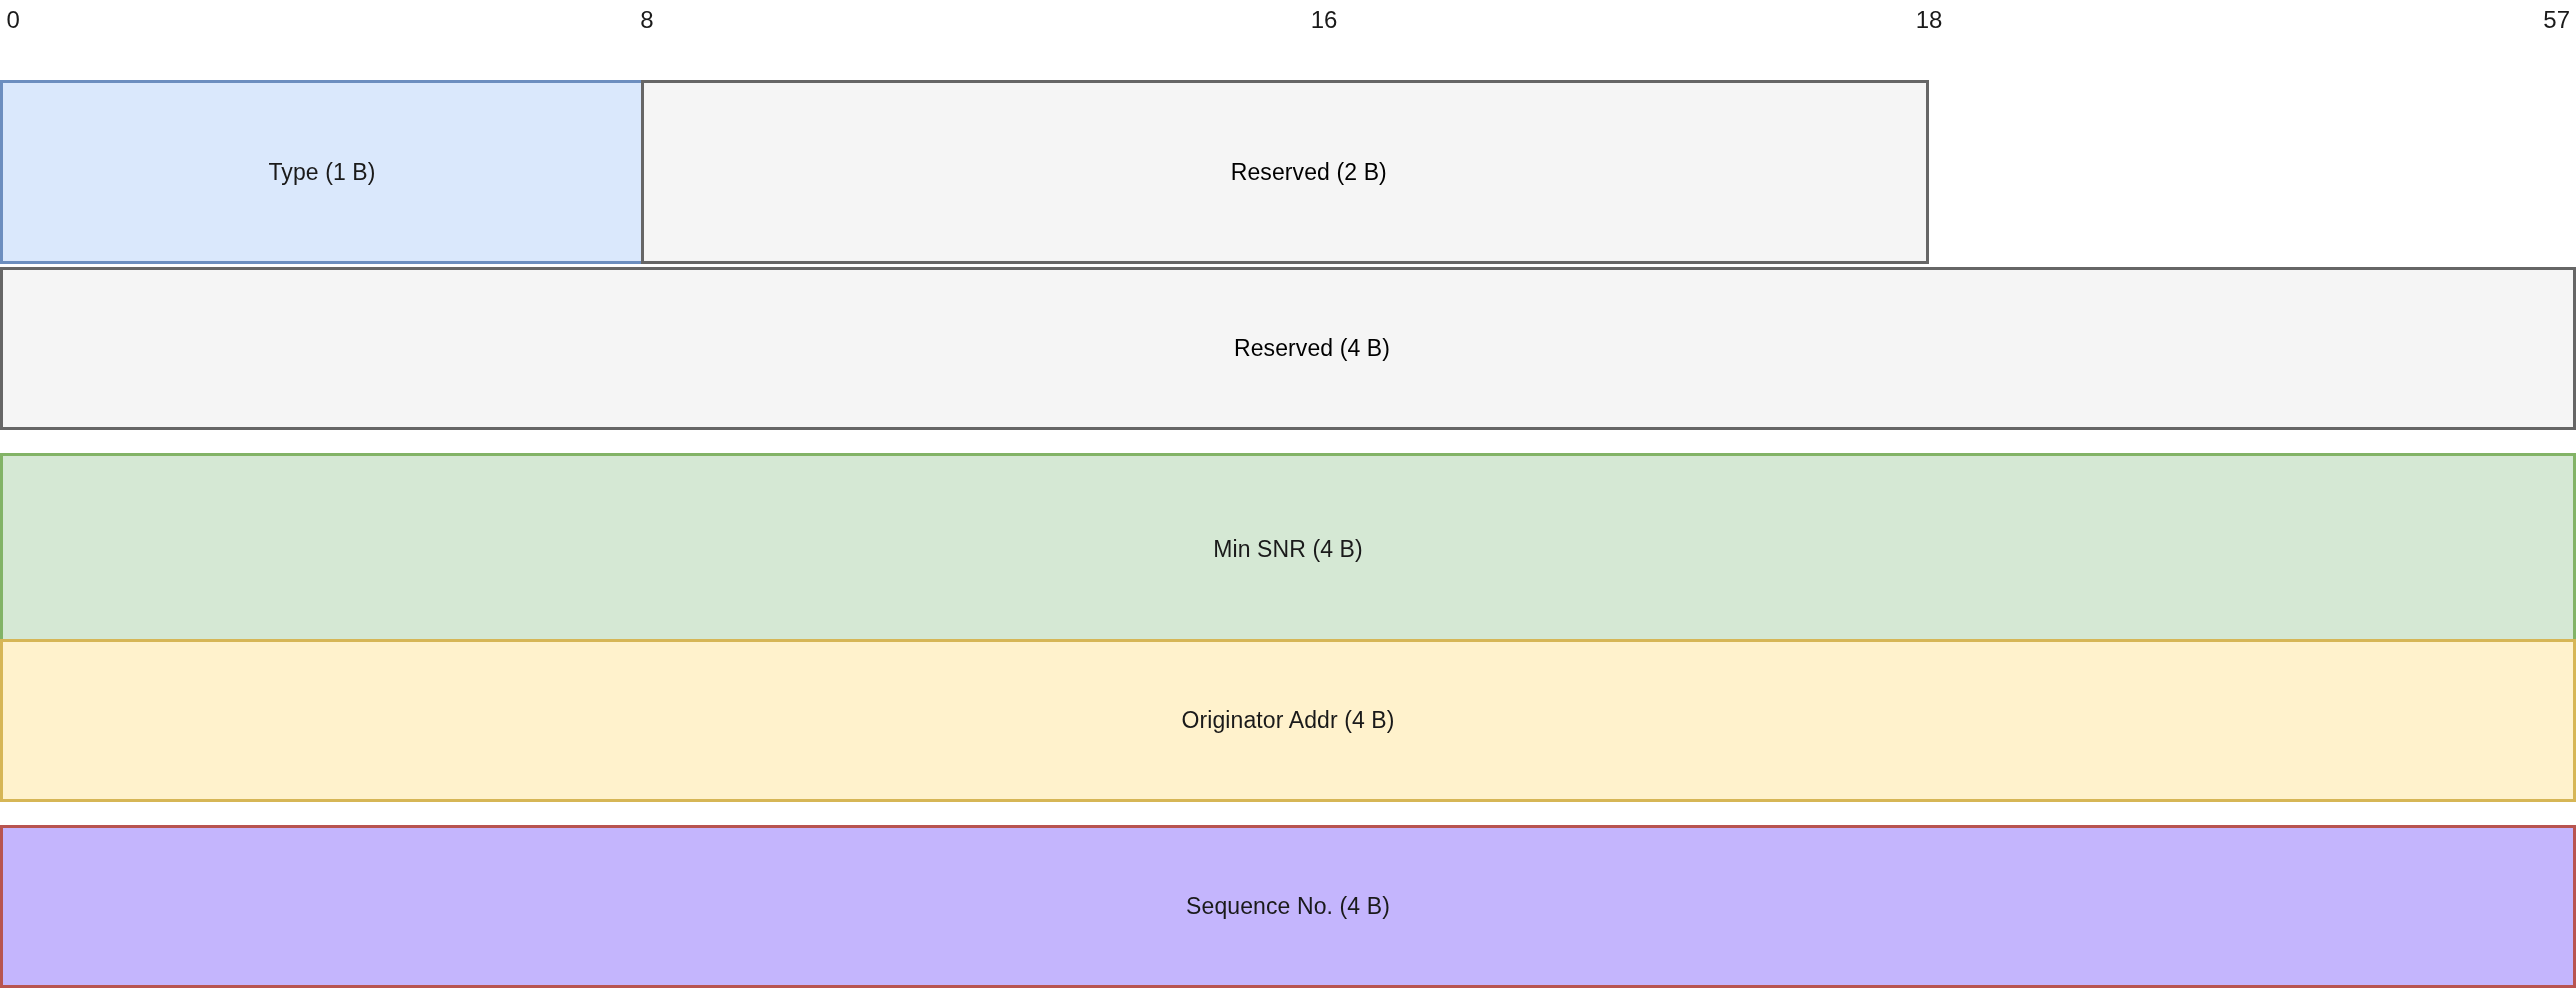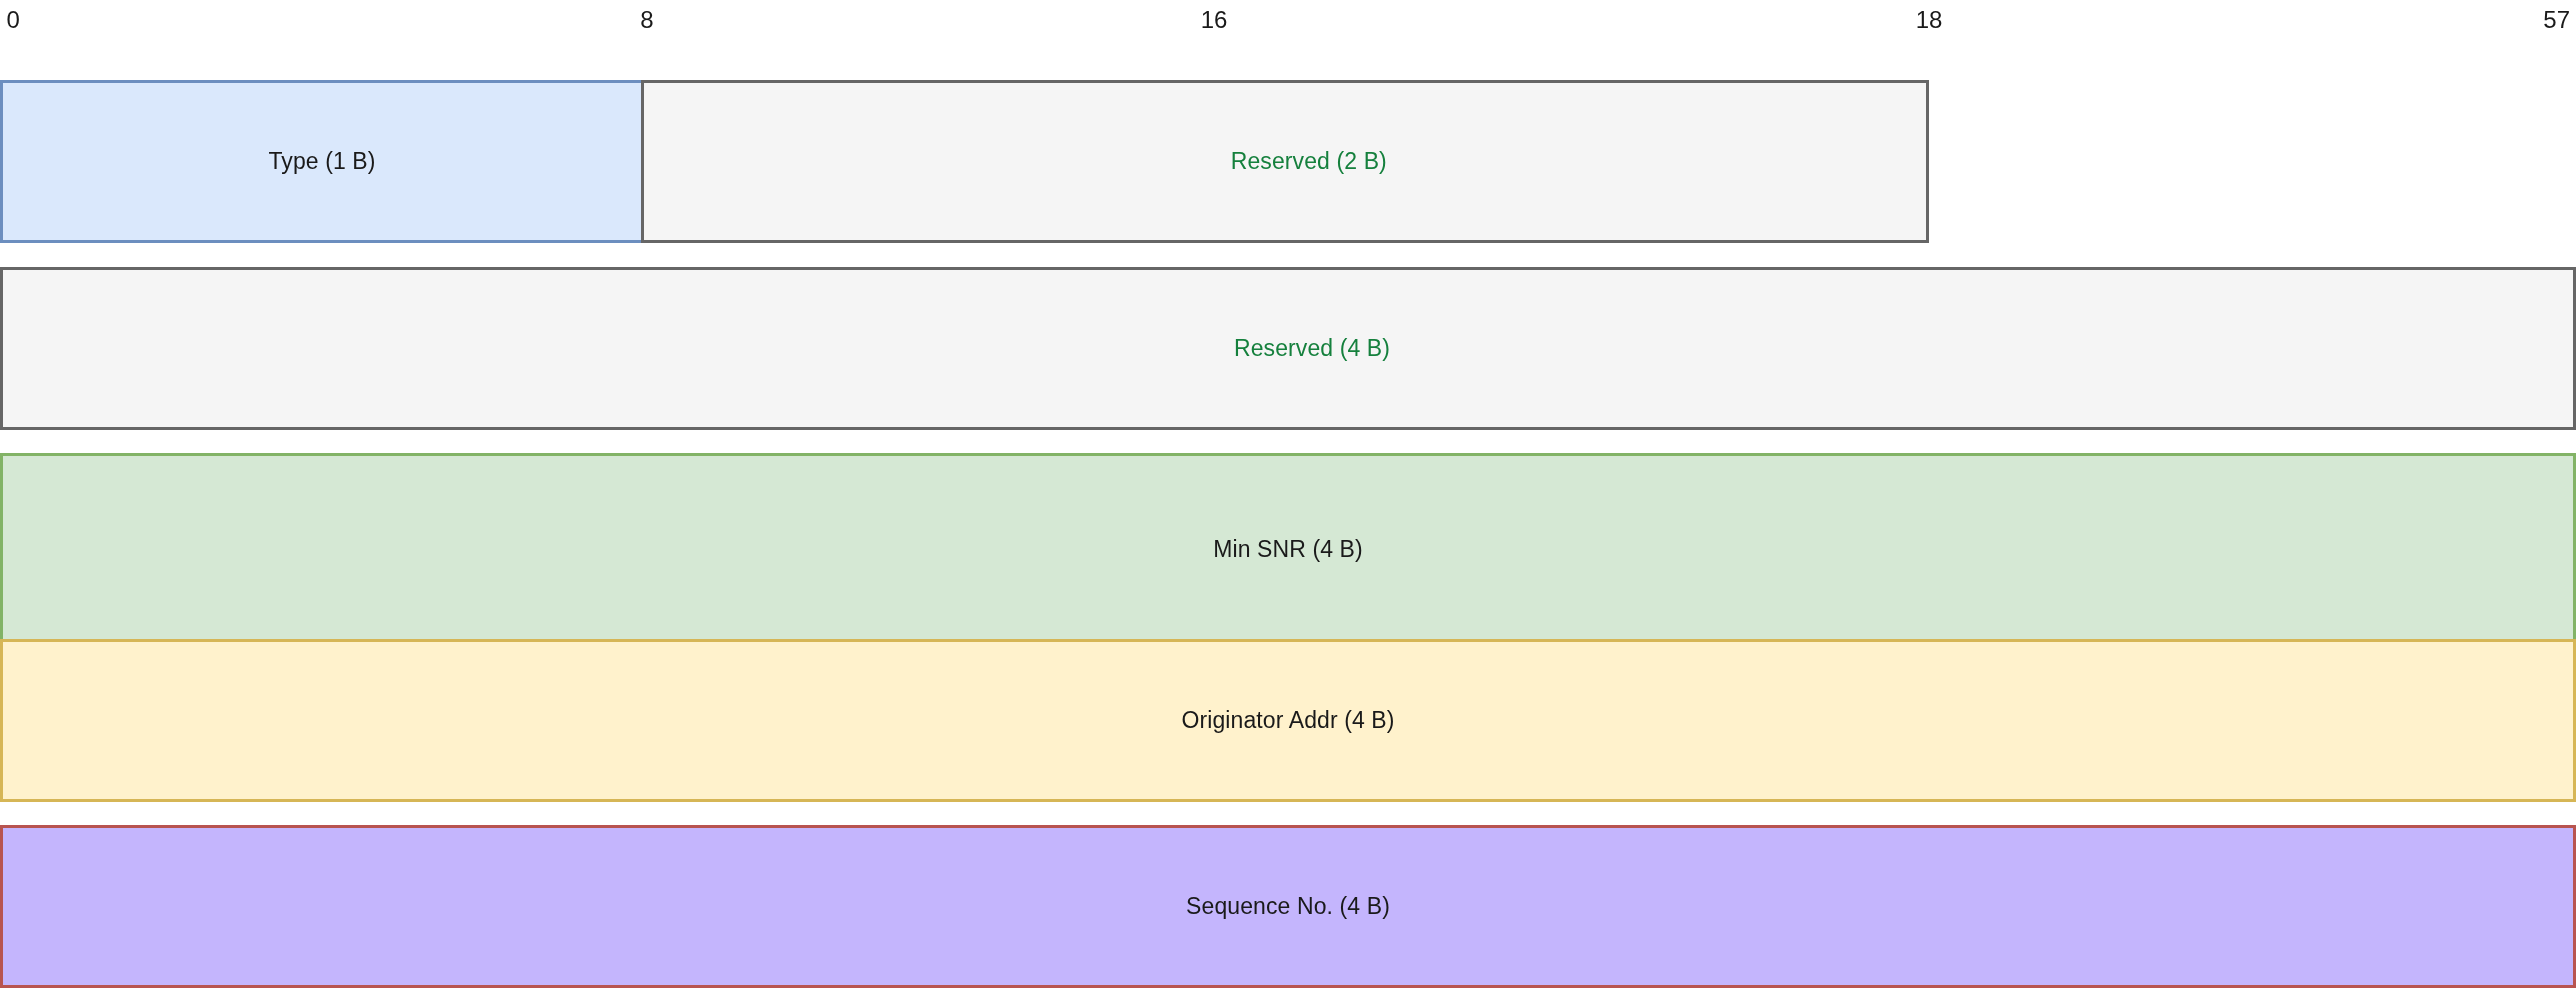--- a/index.html
+++ b/index.html
@@ -60,43 +60,43 @@
     line-height: 27px;
     letter-spacing: 0.1px;
     border-style: solid;
     border-width: 3.2px;
     white-space: nowrap;
   }
 
   
   .fill-blue   { background: #dae8fc; border-color: #6c8ebf; color: #1a1a1a; }
   .fill-orange { background: #ffe6cc; border-color: #d79b00; color: #1a1a1a; }
-  .fill-gray   { background: #f5f5f5; border-color: #666666; color: #15803d; padding-left: 48px; }
+  .fill-gray   { background: #f5f5f5; border-color: #666666; color: #000000; padding-left: 48px; }
   .fill-green  { background: #d5e8d4; border-color: #82b366; color: #1a1a1a; }
   .fill-yellow { background: #fff2cc; border-color: #d6b656; color: #1a1a1a; }
   .fill-red    { background: #c4b5fd; border-color: #b85450; color: #1a1a1a; }
 
   
   .packet-row .packet-field + .packet-field { margin-left: -3.2px; }
 </style>
 </head>
 <body>
 
 <div id="packet-diagram">
 
   <div class="bit-ruler">
       <div class="bit-tick align-start" style="left: 6.4px;">0</div>
       <div class="bit-tick align-center" style="left: 647px;">8</div>
-      <div class="bit-tick align-center" style="left: 1214px;">16</div>
+      <div class="bit-tick align-center" style="left: 1324px;">16</div>
       <div class="bit-tick align-center" style="left: 1929px;">18</div>
       <div class="bit-tick align-end" style="left: 2570px;">57</div>
     </div>
 
   <div id="rows-host">
-      <div class="packet-row" style="top: 80px; height: 163px;">
+      <div class="packet-row" style="top: 80px; height: 184px;">
         <div class="packet-field fill-blue" style="flex: 0 0 25%;">
           <span>Type (1 B)</span>
         </div>
         <div class="packet-field fill-gray" style="flex: 0 0 50%;">
           <span>Reserved (2 B)</span>
         </div>
       </div>
       <div class="packet-row" style="top: 267px; height: 163px;">
         <div class="packet-field fill-gray" style="flex: 0 0 100%;">
           <span>Reserved (4 B)</span>

